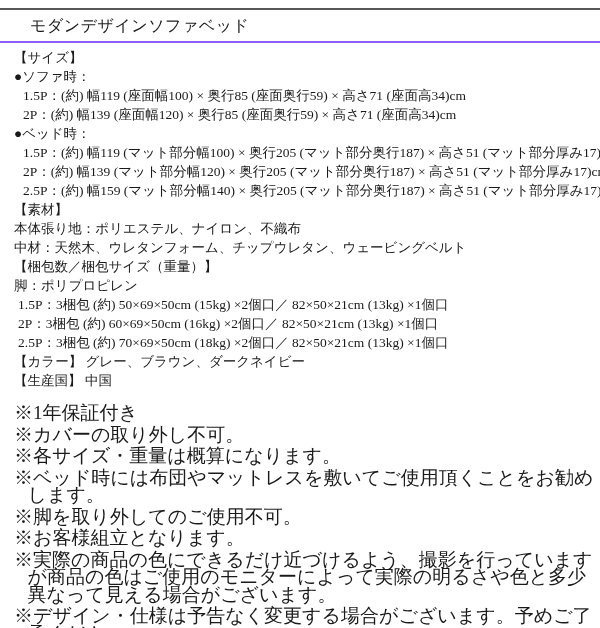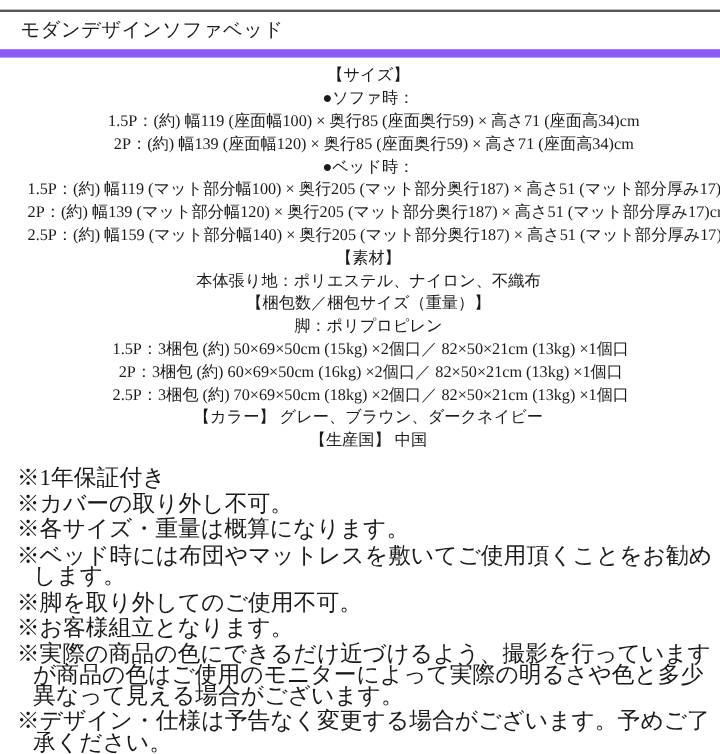--- a/index.html
+++ b/index.html
@@ -10,36 +10,35 @@
   body {
     width: 600px;
     height: 628px;
     overflow: hidden;
     font-family: "Liberation Serif", "DejaVu Serif", serif;
     color: #1a1a1a;
   }
   .title-bar {
     margin-top: 8px;
     border-top: 2px solid #585858;
-    border-bottom: 7px solid #8b5cf6;
+    border-bottom: 2px solid #8b5cf6;
     height: 31px;
     line-height: 31px;
-    padding-left: 17px;
+    padding-left: 30px;
     font-size: 16px;
     letter-spacing: 0.5px;
     white-space: nowrap;
   }
   .content {
     padding: 5px 0 0 14px;
     font-size: 13.5px;
   }
   .line {
     line-height: 19px;
     white-space: nowrap;
-    text-align: center;
   }
   .sub {
     padding-left: 9px;
   }
   .sub-sm {
     padding-left: 4px;
   }
   .notes {
     padding: 14px 4px 0 14px;
     font-size: 19px;
@@ -62,20 +61,21 @@
   <div class="line">【サイズ】</div>
   <div class="line">●ソファ時：</div>
   <div class="line sub">1.5P：(約) 幅119 (座面幅100) × 奥行85 (座面奥行59) × 高さ71 (座面高34)cm</div>
   <div class="line sub">2P：(約) 幅139 (座面幅120) × 奥行85 (座面奥行59) × 高さ71 (座面高34)cm</div>
   <div class="line">●ベッド時：</div>
   <div class="line sub">1.5P：(約) 幅119 (マット部分幅100) × 奥行205 (マット部分奥行187) × 高さ51 (マット部分厚み17)cm</div>
   <div class="line sub">2P：(約) 幅139 (マット部分幅120) × 奥行205 (マット部分奥行187) × 高さ51 (マット部分厚み17)cm</div>
   <div class="line sub">2.5P：(約) 幅159 (マット部分幅140) × 奥行205 (マット部分奥行187) × 高さ51 (マット部分厚み17)cm</div>
   <div class="line">【素材】</div>
   <div class="line">本体張り地：ポリエステル、ナイロン、不織布</div>
+  <div class="line">中材：天然木、ウレタンフォーム、チップウレタン、ウェービングベルト</div>
   <div class="line">【梱包数／梱包サイズ（重量）】</div>
   <div class="line">脚：ポリプロピレン</div>
   <div class="line sub-sm">1.5P：3梱包 (約) 50×69×50cm (15kg) ×2個口／ 82×50×21cm (13kg) ×1個口</div>
   <div class="line sub-sm">2P：3梱包 (約) 60×69×50cm (16kg) ×2個口／ 82×50×21cm (13kg) ×1個口</div>
   <div class="line sub-sm">2.5P：3梱包 (約) 70×69×50cm (18kg) ×2個口／ 82×50×21cm (13kg) ×1個口</div>
   <div class="line">【カラー】 グレー、ブラウン、ダークネイビー</div>
   <div class="line">【生産国】 中国</div>
 </div>
 
 <div class="notes">

